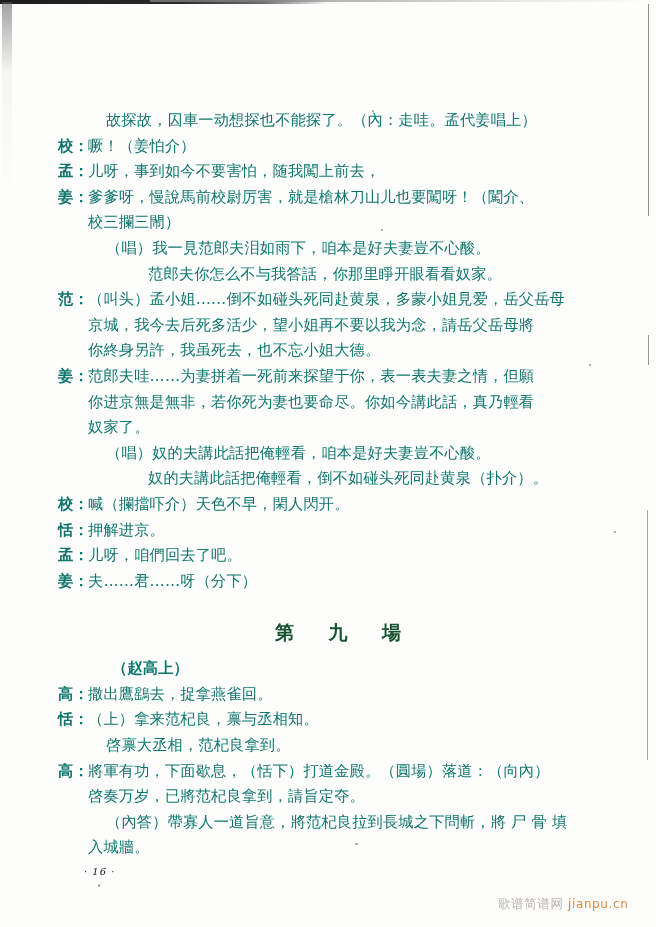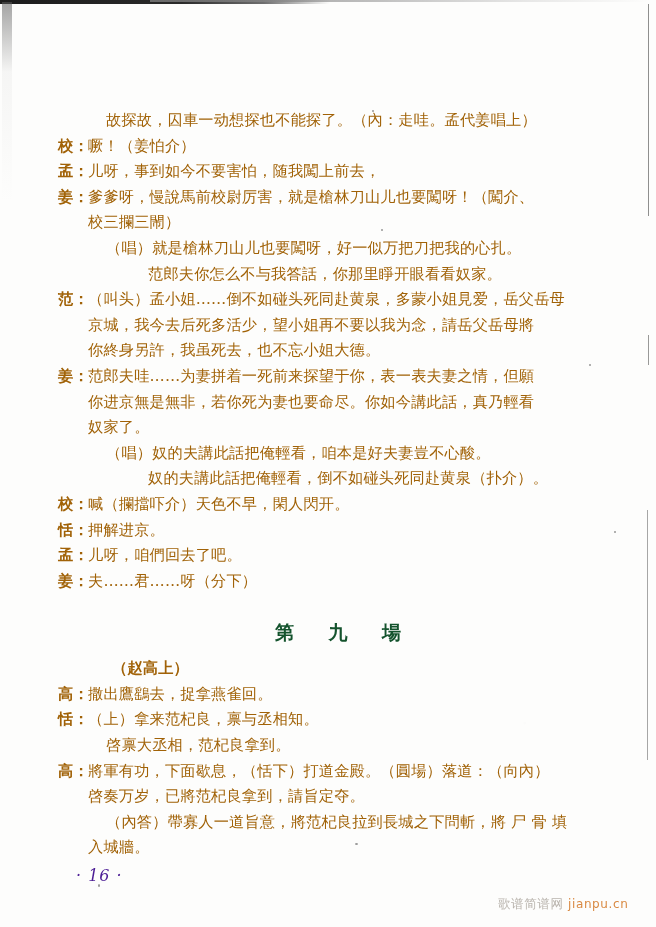--- a/index.html
+++ b/index.html
@@ -84,21 +84,21 @@
     left: 58px;
     top: 108px;
     width: 560px;
   }
 
   .line {
     display: flex;
     align-items: flex-start;
     font-size: 15.2px;
     line-height: 25.6px;
-    color: #a16207;
+    color: #0f766e;
     letter-spacing: 0.2px;
     white-space: pre;
   }
   .speaker {
     flex: 0 0 auto;
     width: 30px;
     font-weight: 700;
     text-align: left;
   }
   .speech {
@@ -117,26 +117,26 @@
     font-size: 19px;
     font-weight: 700;
     letter-spacing: 14px;
     padding-left: 14px;
     color: #14532d;
   }
 
   
   .page-number {
     position: absolute;
-    left: 76px;
+    left: 84px;
     top: 866px;
-    font-size: 16px;
+    font-size: 10px;
     font-style: italic;
     letter-spacing: 1px;
-    color: #4c1d95;
+    color: #0f172a;
   }
   .watermark {
     position: absolute;
     left: 498px;
     top: 896px;
     font-size: 12.5px;
     color: #b9b4ad;
     letter-spacing: 0.6px;
     white-space: nowrap;
   }
@@ -177,21 +177,21 @@
   <div class="speck" style="left:98px;top:884px;width:2px;height:3px;"></div>
   <div class="speck" style="left:355px;top:843px;width:3px;height:2px;"></div>
 
   <div id="content">
     <div id="scene-eight-block">
         <div class="line indent1"><div class="speaker"></div><div class="speech">故探故，囚車一动想探也不能探了。（內：走哇。孟代姜唱上）</div></div>
         <div class="line"><div class="speaker">校：</div><div class="speech">噘！（姜怕介）</div></div>
         <div class="line"><div class="speaker">孟：</div><div class="speech">儿呀，事到如今不要害怕，随我闖上前去，</div></div>
         <div class="line"><div class="speaker">姜：</div><div class="speech">爹爹呀，慢說馬前校尉厉害，就是槍林刀山儿也要闖呀！（闖介、</div></div>
         <div class="line cont"><div class="speaker"></div><div class="speech">校三攔三閙）</div></div>
-        <div class="line indent1"><div class="speaker"></div><div class="speech">（唱）就是槍林刀山儿也要闖呀，好一似万把刀把我的心扎。</div></div>
+        <div class="line indent1"><div class="speaker"></div><div class="speech">（唱）我一見范郎夫泪如雨下，咱本是好夫妻豈不心酸。</div></div>
         <div class="line indent2"><div class="speaker"></div><div class="speech">范郎夫你怎么不与我答話，你那里睜开眼看看奴家。</div></div>
         <div class="line"><div class="speaker">范：</div><div class="speech">（叫头）孟小姐……倒不如碰头死同赴黄泉，多蒙小姐見爱，岳父岳母</div></div>
         <div class="line cont"><div class="speaker"></div><div class="speech">京城，我今去后死多活少，望小姐再不要以我为念，請岳父岳母將</div></div>
         <div class="line cont"><div class="speaker"></div><div class="speech">你終身另許，我虽死去，也不忘小姐大德。</div></div>
         <div class="line"><div class="speaker">姜：</div><div class="speech">范郎夫哇……为妻拼着一死前来探望于你，表一表夫妻之情，但願</div></div>
         <div class="line cont"><div class="speaker"></div><div class="speech">你进京無是無非，若你死为妻也要命尽。你如今講此話，真乃輕看</div></div>
         <div class="line cont"><div class="speaker"></div><div class="speech">奴家了。</div></div>
         <div class="line indent1"><div class="speaker"></div><div class="speech">（唱）奴的夫講此話把俺輕看，咱本是好夫妻豈不心酸。</div></div>
         <div class="line indent2"><div class="speaker"></div><div class="speech">奴的夫講此話把俺輕看，倒不如碰头死同赴黄泉（扑介）。</div></div>
         <div class="line"><div class="speaker">校：</div><div class="speech">喊（攔擋吓介）天色不早，閑人閃开。</div></div>

